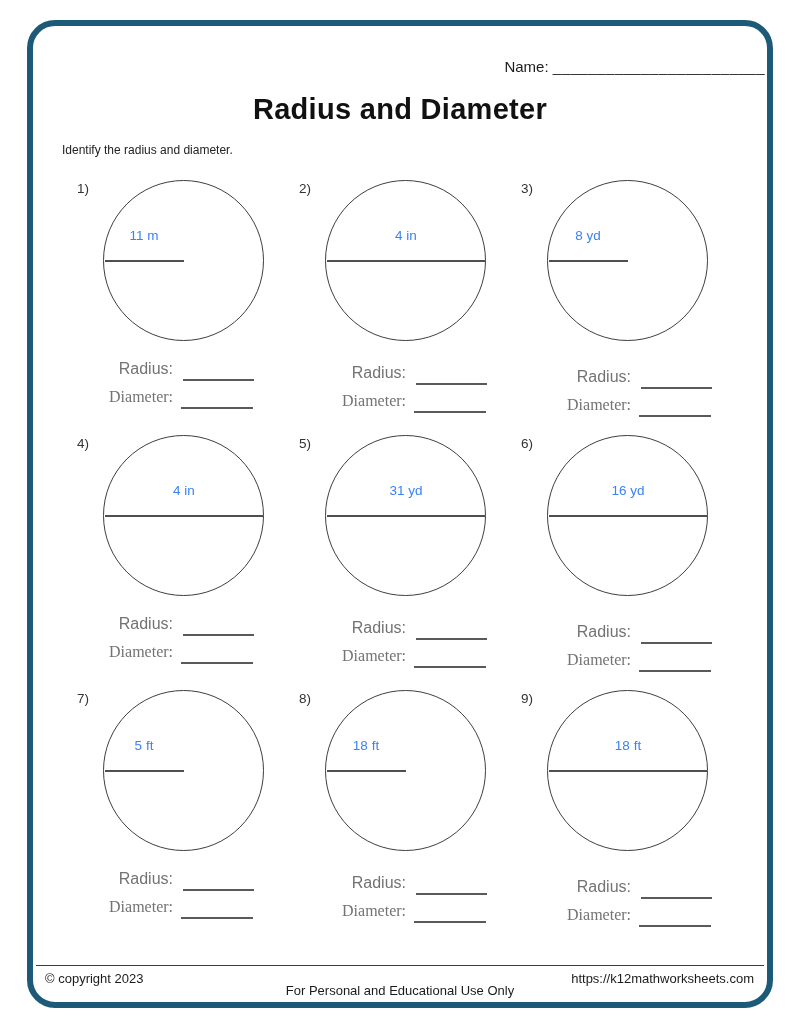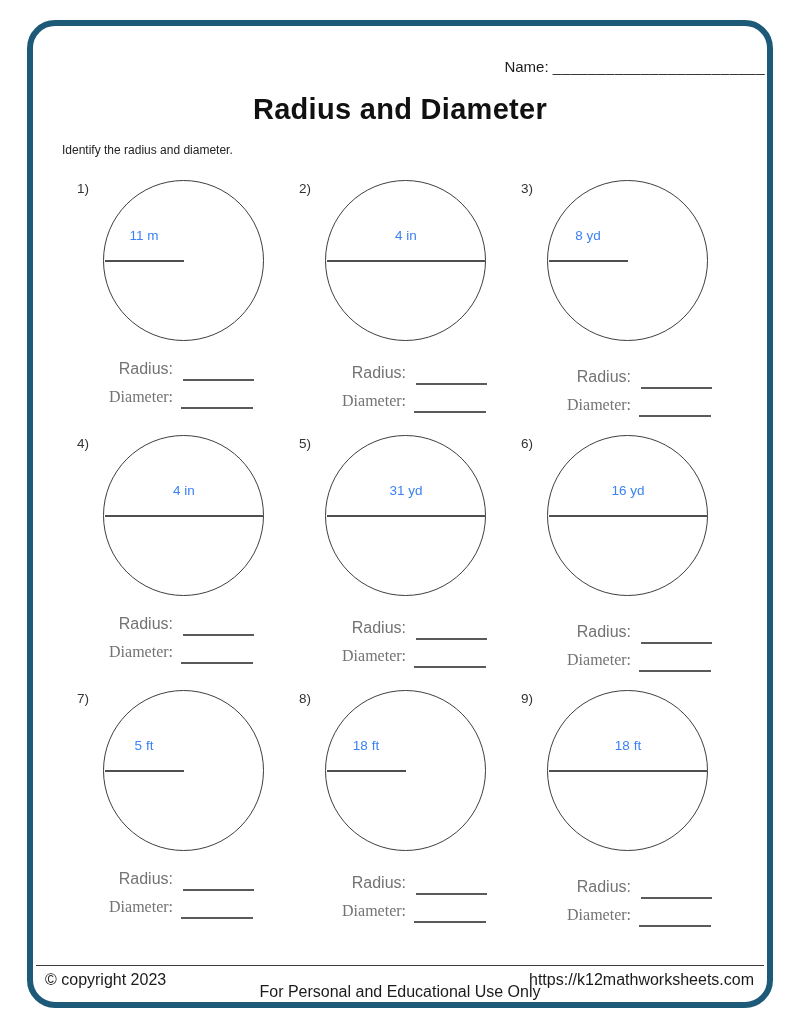--- a/index.html
+++ b/index.html
@@ -50,21 +50,21 @@
   .cell:nth-child(3n+2) .rd-block{transform:translate(11px,4px);}
   .cell:nth-child(3n)   .rd-block{transform:translate(14px,8px);}
   .rd-label{position:absolute;left:0;width:100px;text-align:right;font-size:16px;color:#737373;white-space:nowrap;}
   .r-label{top:184px;}
   .d-label{top:212px;font-family:Liberation Serif, serif;}
   .rd-line{position:absolute;height:1.7px;background:#5a5a5a;}
   .r-line{left:110px;top:203px;width:71px;}
   .d-line{left:108px;top:231px;width:72px;}
 
   .footer-rule{position:absolute;left:36px;top:965px;width:728px;height:1px;background:#3c3c3c;}
-  .footer{position:absolute;left:36px;top:971px;width:728px;height:18px;font-size:16px;color:#1b1b1b;}
+  .footer{position:absolute;left:36px;top:971px;width:728px;height:18px;font-size:13px;color:#1b1b1b;}
   .f-left{position:absolute;left:9px;top:0;}
   .f-center{position:absolute;left:0;top:12px;width:100%;text-align:center;}
   .f-right{position:absolute;right:10px;top:0;text-align:right;}
 </style>
 </head>
 <body>
 
 <div class="page">
   <div class="frame"></div>
 

